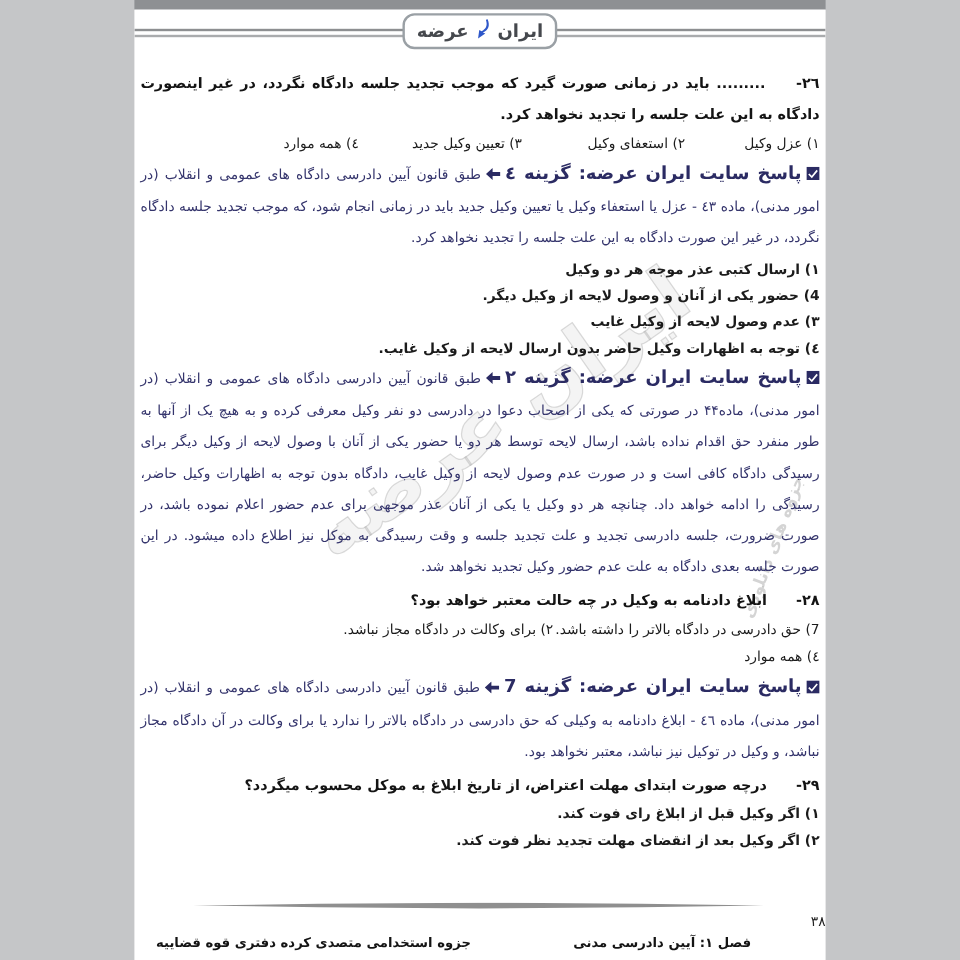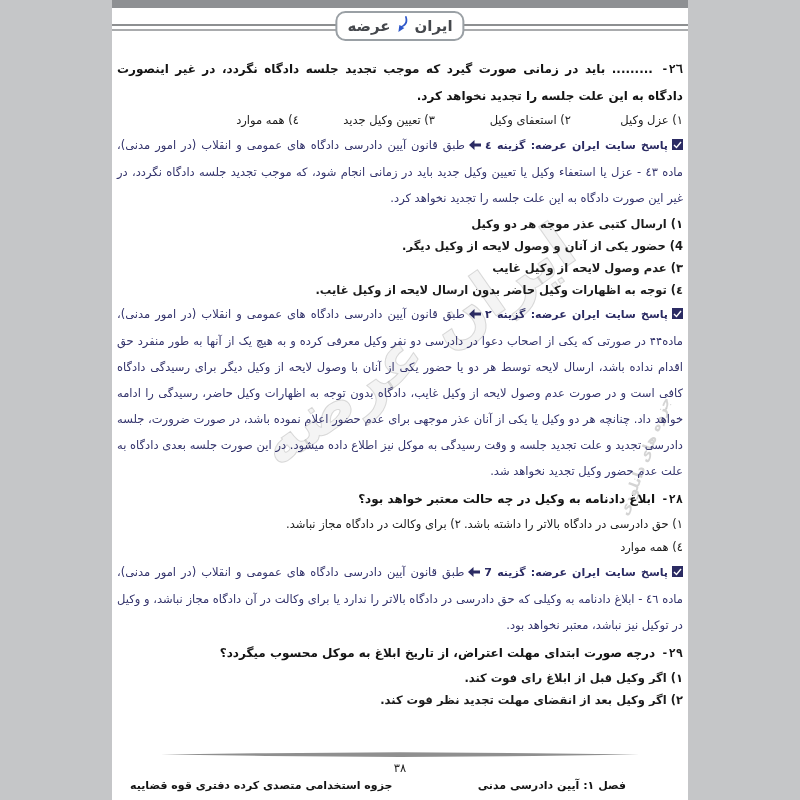--- a/index.html
+++ b/index.html
@@ -45,38 +45,38 @@
     transform:rotate(-70deg);
     font-size:14px;font-weight:bold;color:rgba(170,170,170,0.5);
     white-space:nowrap;pointer-events:none;
   }
   
   .content{
     position:relative;z-index:1;padding:6px 5px 0 5px;
     direction:rtl;text-align:justify;
   }
   .q{font-size:12px;font-weight:bold;color:#141414;line-height:26px;margin:0;}
-  .q .qnum{margin-left:2px;font-family:Liberation Mono, monospace;}
+  .q .qnum{margin-left:20px;}
   .optline{font-size:11.5px;color:#1b1b1b;line-height:22px;margin:0;font-weight:bold;}
   .opts4{
     display:grid;grid-template-columns:112px 136px 136px 1fr;
     direction:rtl;font-size:11.5px;color:#1b1b1b;line-height:23px;
   }
   .opts22{
     display:grid;grid-template-columns:222px 1fr;
     direction:rtl;font-size:11.5px;color:#1b1b1b;line-height:23px;
   }
   .ans{font-size:11.5px;color:#34346c;line-height:26px;margin:0 0 2px 0;}
-  .ans b{color:#2b2b63;font-size:11px;}
+  .ans b{color:#2b2b63;font-size:15px;}
   .ans .ans-icon{display:inline-block;vertical-align:-1px;margin-left:4px;}
   .ans .arrow-icon{display:inline-block;vertical-align:-1px;margin:0 4px;}
   
   .footer{position:absolute;bottom:6px;left:0;right:0;z-index:2;}
   .foot-line{display:block;margin:0 auto;}
-  .pnum{text-align:center;font-size:11.5px;color:#222;line-height:16px;margin-top:2px;}
+  .pnum{font-size:11.5px;color:#222;line-height:16px;margin-top:2px;}
   .foot-row{
     display:flex;justify-content:space-between;direction:rtl;
     font-size:11px;font-weight:bold;color:#141414;
     padding:1px 62px 0 18px;line-height:17px;
   }
 </style>
 </head>
 <body>
 
 <div class="page-top-edge"></div>
@@ -132,21 +132,21 @@
           </svg></span><b>پاسخ سایت ایران عرضه: گزینه ٢</b><span class="arrow-icon"><svg width="12" height="10" viewBox="0 0 12 10">
             <path d="M5.5 0 L0 5 L5.5 10 L5.5 6.6 L12 6.6 L12 3.4 L5.5 3.4 Z" fill="#2b2b63"></path>
           </svg></span><span>طبق قانون آیین دادرسی دادگاه های عمومی و انقلاب (در امور مدنی)، ماده۴۴ در صورتی که یکی از اصحاب دعوا در دادرسی دو نفر وکیل معرفی کرده و به هیچ یک از آنها به طور منفرد حق اقدام نداده باشد، ارسال لایحه توسط هر دو یا حضور یکی از آنان با وصول لایحه از وکیل دیگر برای رسیدگی دادگاه کافی است و در صورت عدم وصول لایحه از وکیل غایب، دادگاه بدون توجه به اظهارات وکیل حاضر، رسیدگی را ادامه خواهد داد. چنانچه هر دو وکیل یا یکی از آنان عذر موجهی برای عدم حضور اعلام نموده باشد، در صورت ضرورت، جلسه دادرسی تجدید و علت تجدید جلسه و وقت رسیدگی به موکل نیز اطلاع داده میشود. در این صورت جلسه بعدی دادگاه به علت عدم حضور وکیل تجدید نخواهد شد.</span>
     </p>
 
     <p class="q">
       <span class="qnum">٢٨-</span>
       <span>ابلاغ دادنامه به وکیل در چه حالت معتبر خواهد بود؟</span>
     </p>
     <div class="opts22">
-      <span>١) حق دادرسی در دادگاه بالاتر را داشته باشد.</span>
+      <span>7) حق دادرسی در دادگاه بالاتر را داشته باشد.</span>
       <span>٢) برای وکالت در دادگاه مجاز نباشد.</span>
       <span>٤) همه موارد</span>
     </div>
     <p class="ans">
       <span class="ans-icon"><svg width="11" height="11" viewBox="0 0 11 11">
             <rect x="0" y="0" width="11" height="11" fill="#2b2b63"></rect>
             <path d="M2 6 L4.5 8.5 L9 3" stroke="#ffffff" stroke-width="1.4" fill="none"></path>
           </svg></span><b>پاسخ سایت ایران عرضه: گزینه 7</b><span class="arrow-icon"><svg width="12" height="10" viewBox="0 0 12 10">
             <path d="M5.5 0 L0 5 L5.5 10 L5.5 6.6 L12 6.6 L12 3.4 L5.5 3.4 Z" fill="#2b2b63"></path>
           </svg></span><span>طبق قانون آیین دادرسی دادگاه های عمومی و انقلاب (در امور مدنی)، ماده ٤٦ - ابلاغ دادنامه به وکیلی که حق دادرسی در دادگاه بالاتر را ندارد یا برای وکالت در آن دادگاه مجاز نباشد، و وکیل در توکیل نیز نباشد، معتبر نخواهد بود.</span>

